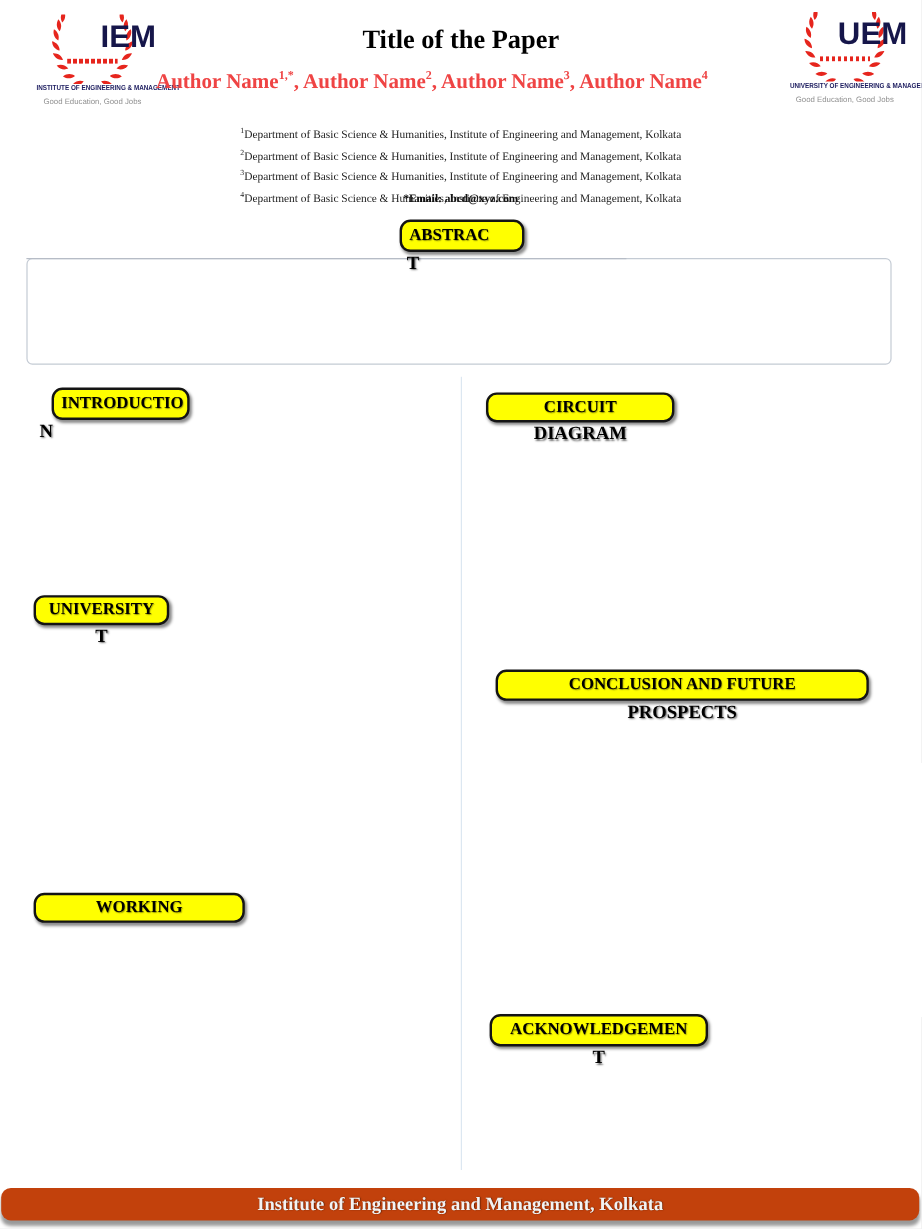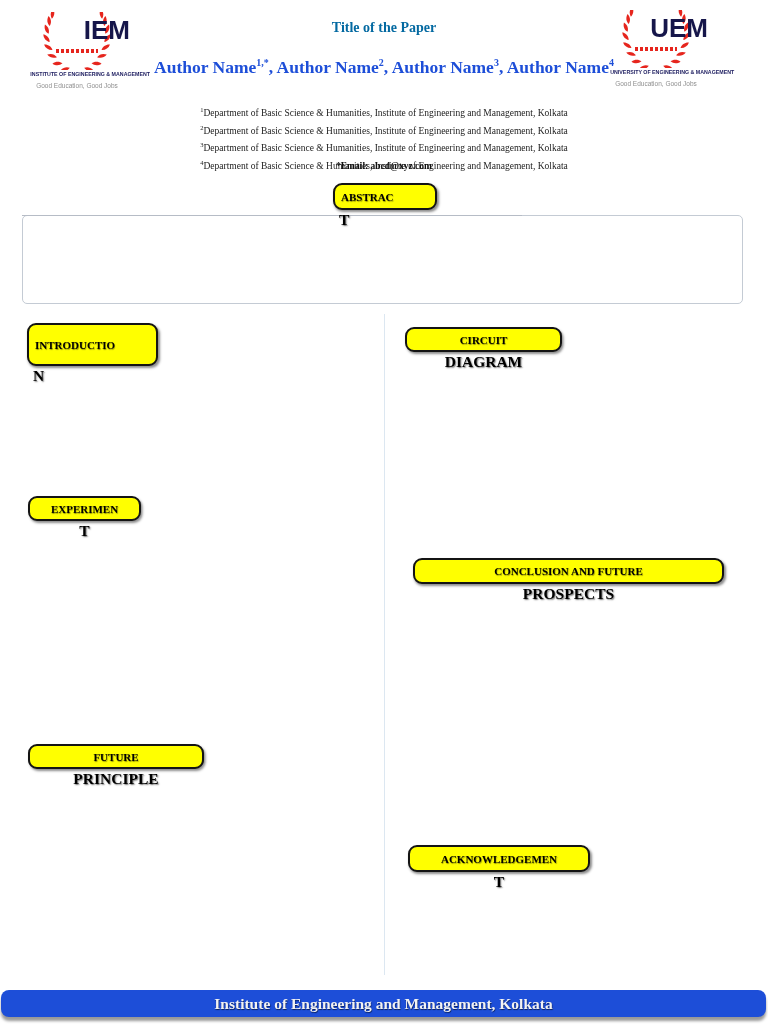--- a/index.html
+++ b/index.html
@@ -5,21 +5,21 @@
   html,body{margin:0;padding:0;background:#e9e9e9;}
   .page{
     position:relative; width:768px; height:1024px; margin:0 auto;
     background:#ffffff; overflow:hidden;
     font-family:"Liberation Serif","DejaVu Serif",serif; color:#111;
   }
 
   
   .logo{position:absolute; top:12px; width:106px; height:84px;}
   .logo-left{left:24px;}
-  .logo-right{left:604px; top:10px; width:104px;text-decoration:underline;}
+  .logo-right{left:652px; top:10px; width:104px;text-decoration:underline;}
   .wreath{position:absolute; left:11px; top:0; width:84px; height:58px;}
   .logo-right .wreath{left:10px;}
   .logo-letters{
     position:absolute; top:5px; left:0; right:0; text-align:right;
     font-family:"Liberation Sans","DejaVu Sans",sans-serif;
     font-weight:800; font-size:26px; line-height:1; color:#16164a;
   }
   .logo-motto{
     position:absolute; top:37px; left:50%; transform:translateX(-50%);
     width:42px; height:4px;
@@ -32,59 +32,59 @@
     transform:scaleX(0.88); transform-origin:center;
   }
   .logo-slogan{
     position:absolute; top:70px; left:0; right:0; text-align:center;
     font-family:"Liberation Sans","DejaVu Sans",sans-serif;
     font-size:6.5px; color:#8f8f8f; white-space:nowrap;
   }
 
   .paper-title{
     position:absolute; top:20px; left:140px; right:140px; text-align:center;
-    font-weight:bold; font-size:14px; color:#0369a1;
+    font-weight:bold; font-size:22px; color:#000000;
   }
   .authors{
-    position:absolute; top:57px; left:130px; right:130px; text-align:center;
-    font-weight:bold; font-size:17.5px; color:#1d4ed8;
+    position:absolute; top:57px; left:130px; right:130px; text-align:left;
+    font-weight:bold; font-size:17.5px; color:#ef4444;
   }
   .authors sup{font-size:10px;}
   .affiliations{
     position:absolute; top:103px; left:0; right:0; text-align:center;
     font-size:9.5px; line-height:13.5px; color:#222;
   }
   .affiliations sup{font-size:6.5px;}
   .email{
     position:absolute; top:161px; left:0; right:0; text-align:center;
     font-weight:bold; font-size:9.5px; color:#111;
   }
 
   
   .sec{position:absolute;}
   .sec .box{
     background:#ffff00; border:2px solid #141414; border-radius:9px;
     box-shadow:1.5px 2px 2.5px rgba(0,0,0,0.45);
-    font-weight:bold; font-size:11px; color:#000;
+    font-weight:bold; font-size:14px; color:#000;
     text-shadow:0.6px 0.9px 1px rgba(0,0,0,0.4);
     display:flex; align-items:center; box-sizing:border-box;
   }
   .sec .line2{
     font-weight:bold; font-size:15.5px; color:#000; margin-top:1px;
     text-shadow:1px 1.2px 1.5px rgba(0,0,0,0.55);
   }
   .sec.left .box{justify-content:flex-start; padding-left:6px;}
   .sec.left .line2{text-align:left; padding-left:6px;}
   .sec.center .box{justify-content:center;}
   .sec.center .line2{text-align:center;}
 
   #sec-abstract{left:333px; top:183px; width:104px; z-index:3;}
   #sec-abstract .box{height:27px;}
   #sec-introduction{left:27px; top:323px; width:131px;}
-  #sec-introduction .box{height:43px;}
+  #sec-introduction .box{height:27px;margin-left:16px;}
   #sec-circuit{left:405px; top:327px; width:157px;}
   #sec-circuit .box{height:25px;}
   #sec-experiment{left:28px; top:496px; width:113px;}
   #sec-experiment .box{height:25px;}
   #sec-conclusion{left:413px; top:558px; width:311px;}
   #sec-conclusion .box{height:26px;}
   #sec-working{left:28px; top:744px; width:176px;}
   #sec-working .box{height:25px;}
   #sec-acknowledgement{left:408px; top:813px; width:182px;}
   #sec-acknowledgement .box{height:27px;margin-top:32px;}
@@ -100,21 +100,21 @@
     background:#b6bcc6; z-index:2;
   }
   .col-divider{
     position:absolute; left:384px; top:314px; width:1.4px; height:661px;
     background:#dce7f1;
   }
 
   
   .footer-bar{
     position:absolute; left:1px; top:990px; width:765px; height:27px;
-    background:#1d4ed8; border-radius:8px;
+    background:#c2410c; border-radius:8px;
     box-shadow:0 4px 3px rgba(0,0,0,0.4);
     display:flex; align-items:center; justify-content:center;
     font-weight:bold; font-size:15.5px; color:#f3f3f3;
     text-shadow:0.5px 0.5px 1px rgba(0,0,0,0.6);
   }
 </style>
 </head>
 <body>
 
 <div class="page">
@@ -200,26 +200,25 @@
   <div class="abstract-box"></div>
   <div class="abstract-top-edge"></div>
 
   <div class="col-divider"></div>
 
   <div class="sec left" id="sec-introduction">
     <div class="box">INTRODUCTIO</div>
     <div class="line2">N</div>
   </div>
   <div class="sec center" id="sec-experiment">
-    <div class="box">EXPERIMEN</div>
+    <div class="box">UNIVERSITY</div>
     <div class="line2">T</div>
   </div>
   <div class="sec center" id="sec-working">
-    <div class="box">FUTURE</div>
-    <div class="line2">PRINCIPLE</div>
+    <div class="box">WORKING</div>
   </div>
 
   <div class="sec center" id="sec-conclusion">
     <div class="box">CONCLUSION AND FUTURE</div>
     <div class="line2">PROSPECTS</div>
   </div>
   <div class="sec center" id="sec-circuit">
     <div class="box">CIRCUIT</div>
     <div class="line2">DIAGRAM</div>
   </div>

